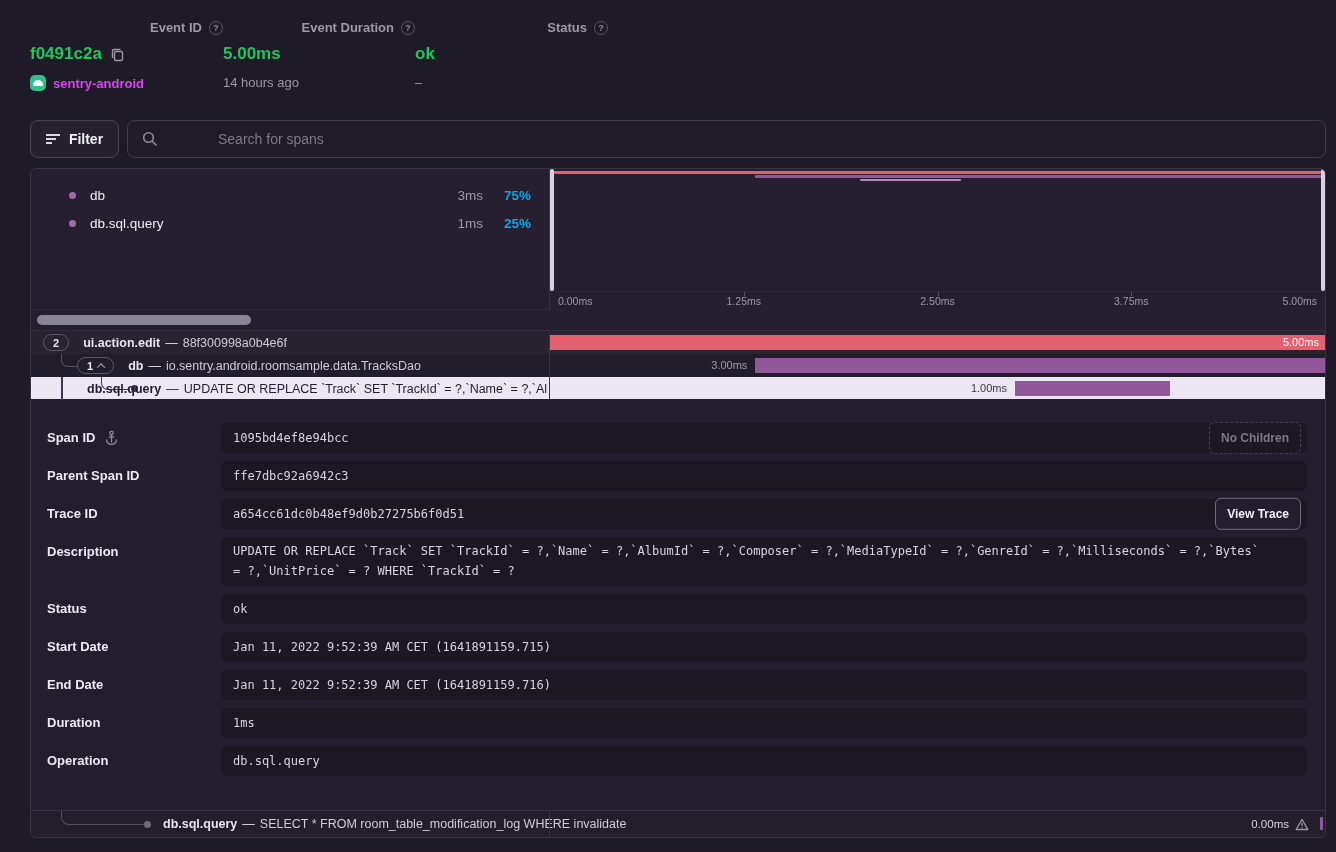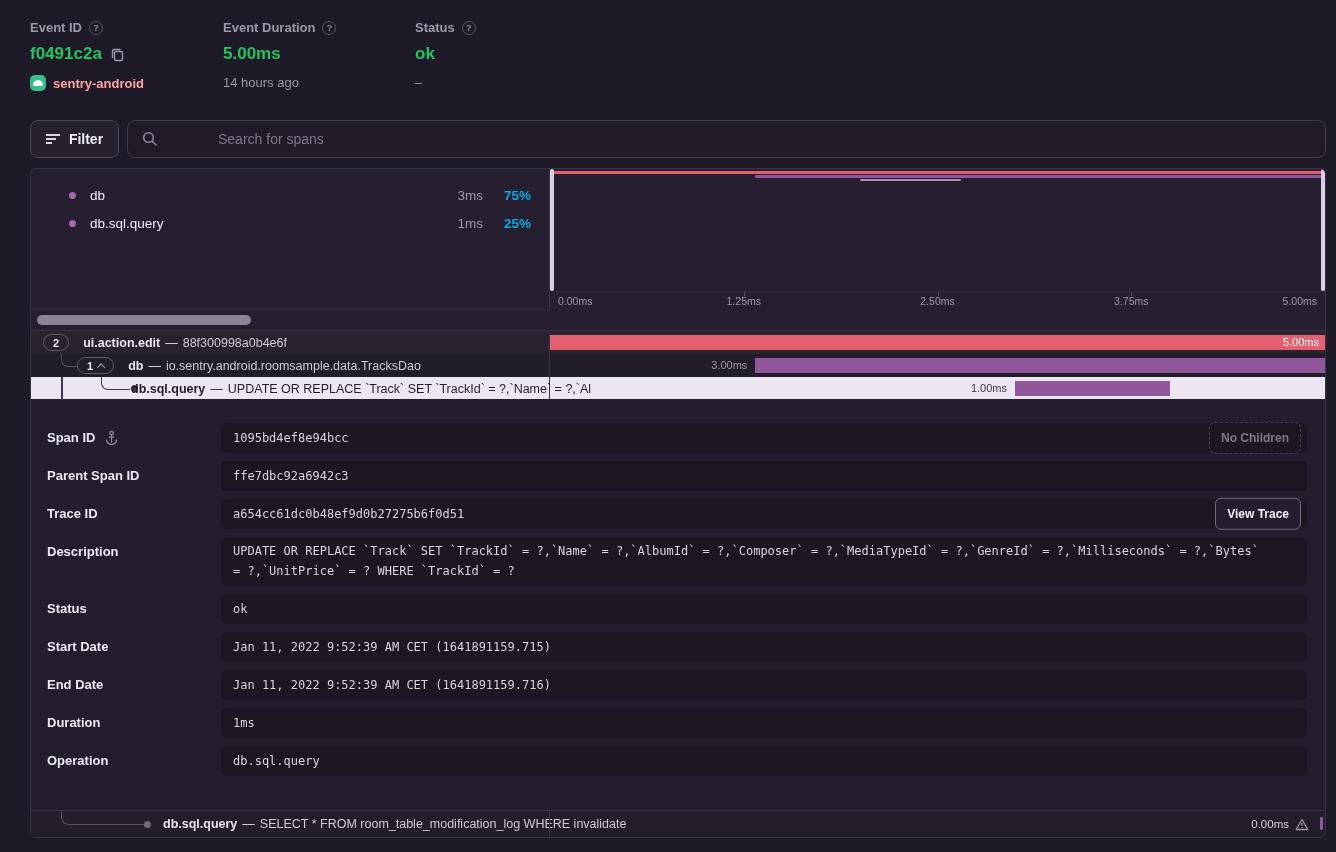--- a/index.html
+++ b/index.html
@@ -3,26 +3,26 @@
 <meta charset="utf-8">
 <style>
   html,body{margin:0;padding:0;background:#15111c;}
   .page{position:relative;width:1336px;height:852px;background:#1f1a27;overflow:hidden;
         font-family:"Liberation Sans",sans-serif;color:#e8e4ee;}
 
   
   .hdr{position:absolute;top:20px;left:30px;display:flex;}
   .hcol{width:193px;}
   .hcol.c2{width:192px;}
-  .hlabel{display:flex;align-items:center;gap:7px;font-size:13px;font-weight:700;color:#9d97a7;}
+  .hlabel{display:flex;align-items:center;gap:7px;font-size:13px;font-weight:700;color:#9d97a7;justify-content:flex-end;}
   .qicon{width:14px;height:14px;border:1.5px solid #585263;border-radius:50%;display:flex;
          align-items:center;justify-content:center;font-size:9px;color:#8d8799;font-weight:700;box-sizing:border-box;}
   .hvalue{margin-top:9px;font-size:17px;font-weight:600;color:#22c55e;display:flex;gap:8px;align-items:center;}
   .hsub{margin-top:11px;font-size:13px;color:#9d97a7;display:flex;gap:7px;align-items:center;}
-  .project-link{color:#fca5a5;font-weight:600;}
+  .project-link{color:#d946ef;font-weight:600;}
   .android{width:16px;height:16px;background:#33c08a;border-radius:5px;position:relative;flex:none;}
   .android::after{content:"";position:absolute;left:3px;top:5px;width:10px;height:6px;background:#fff;border-radius:5px 5px 1px 1px;}
   .copy-icon,svg.mini{display:block;}
 
   
   .toolbar{position:absolute;top:120px;left:30px;right:10px;height:40px;display:flex;gap:8px;}
   .filter-btn{width:89px;height:38px;border:1px solid #4a4457;border-radius:8px;background:#26202f;
               display:flex;align-items:center;justify-content:center;gap:9px;font-weight:700;font-size:14px;
               color:#f0edf5;box-sizing:border-box;cursor:pointer;}
   .search{flex:1;height:38px;border:1px solid #413b4d;border-radius:8px;background:#211b29;display:flex;
@@ -89,21 +89,21 @@
   .sel .vpass{background:#3f3852;}
   .elbow{position:absolute;top:0;height:11.5px;border-left:1.5px solid #56505f;border-bottom:1.5px solid #56505f;
          border-bottom-left-radius:7px;z-index:1;}
   .elbow.e2{left:30px;width:15px;}
   .elbow.e3{left:70px;width:28px;border-color:#3f3852;}
   .bullet{position:absolute;left:100px;top:8px;width:7px;height:7px;border-radius:50%;background:#3f3852;z-index:1;}
   .pad1{padding-left:12px;}
   .t1text{margin-left:14px;}
   .pad2{padding-left:46px;}
   .t2text{margin-left:14px;}
-  .pad3{padding-left:100px;}
+  .pad3{padding-left:56px;}
   .row-bar{position:absolute;top:4px;height:15px;}
   .inbar{position:absolute;right:6px;top:0;line-height:15px;font-size:11px;color:#fff;}
   .bar-label{position:absolute;top:0;line-height:23px;font-size:11px;color:#9d97a7;}
   .sel .bar-label{color:#3d3548;}
 
   
   .details{position:absolute;left:0;right:0;top:230px;bottom:26px;background:#241d2e;
            padding:24px 18px 0 16px;box-sizing:border-box;overflow:hidden;}
   .drow{display:flex;margin-bottom:8px;}
   .dlabel{width:174px;flex:none;font-size:13px;font-weight:700;color:#ece9f2;display:flex;

